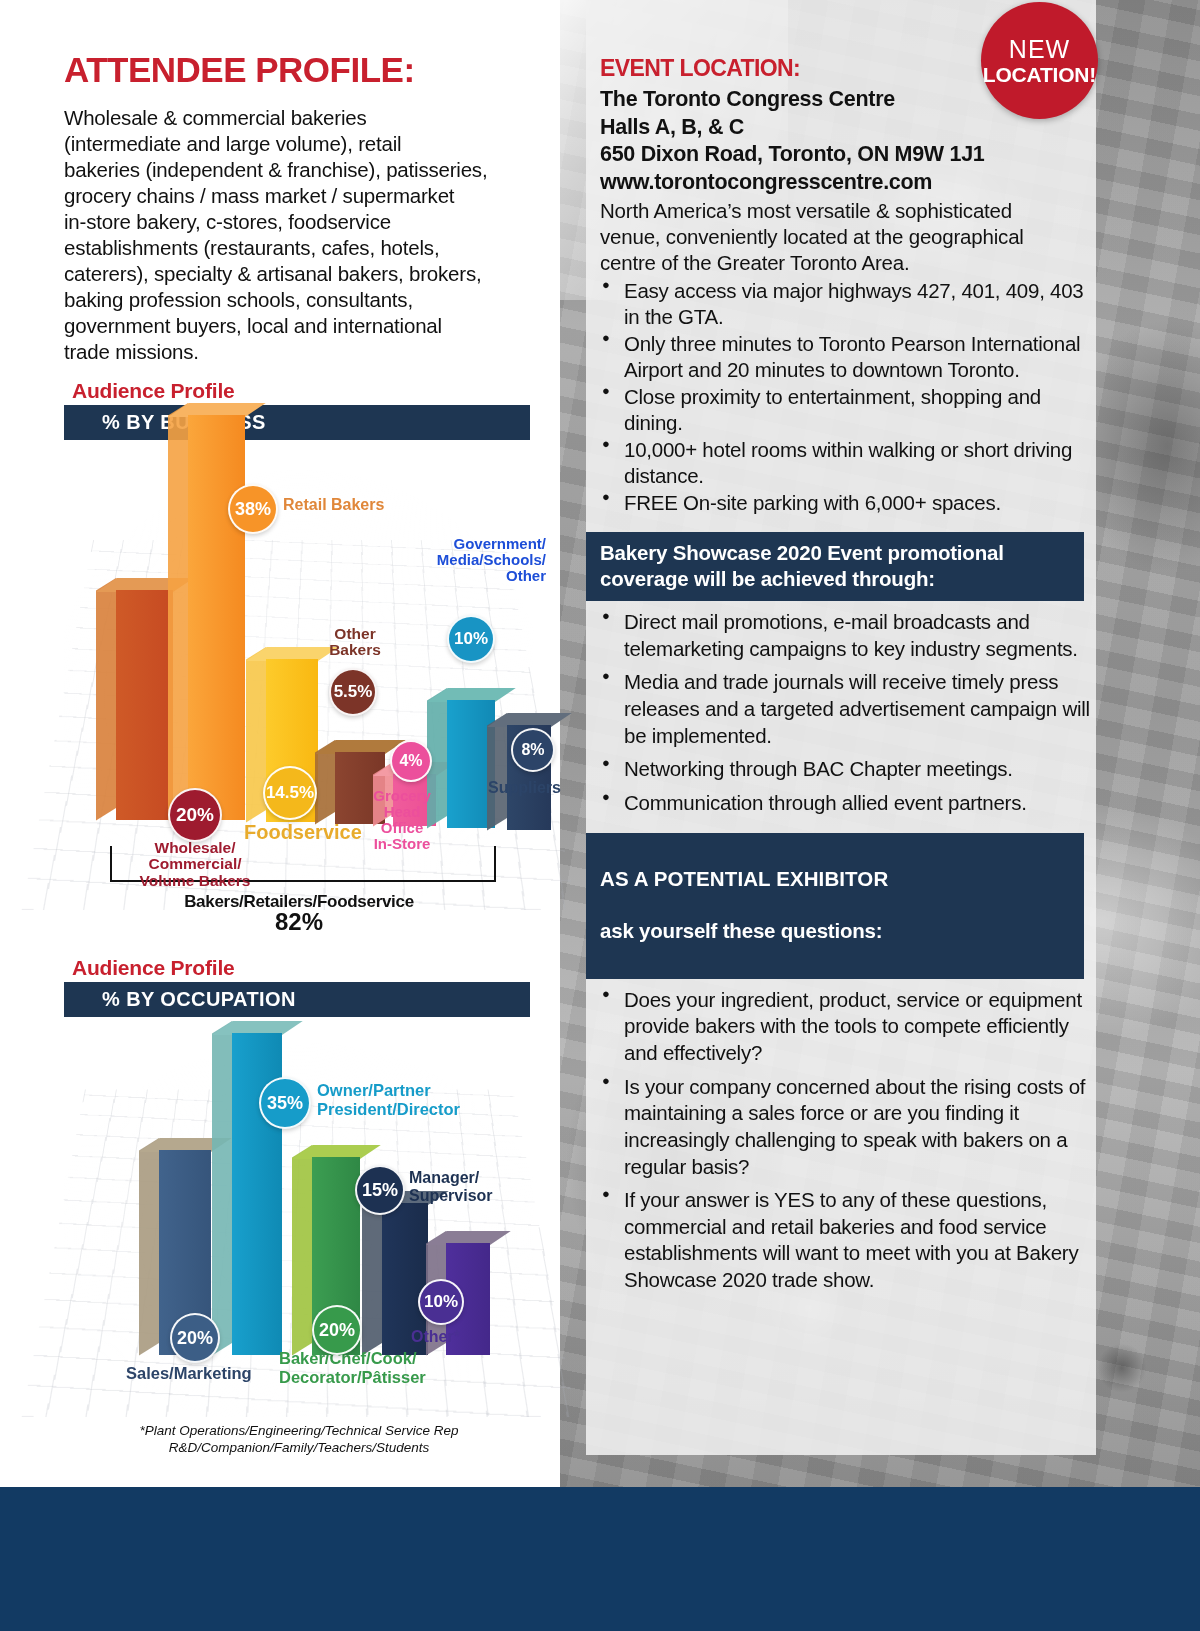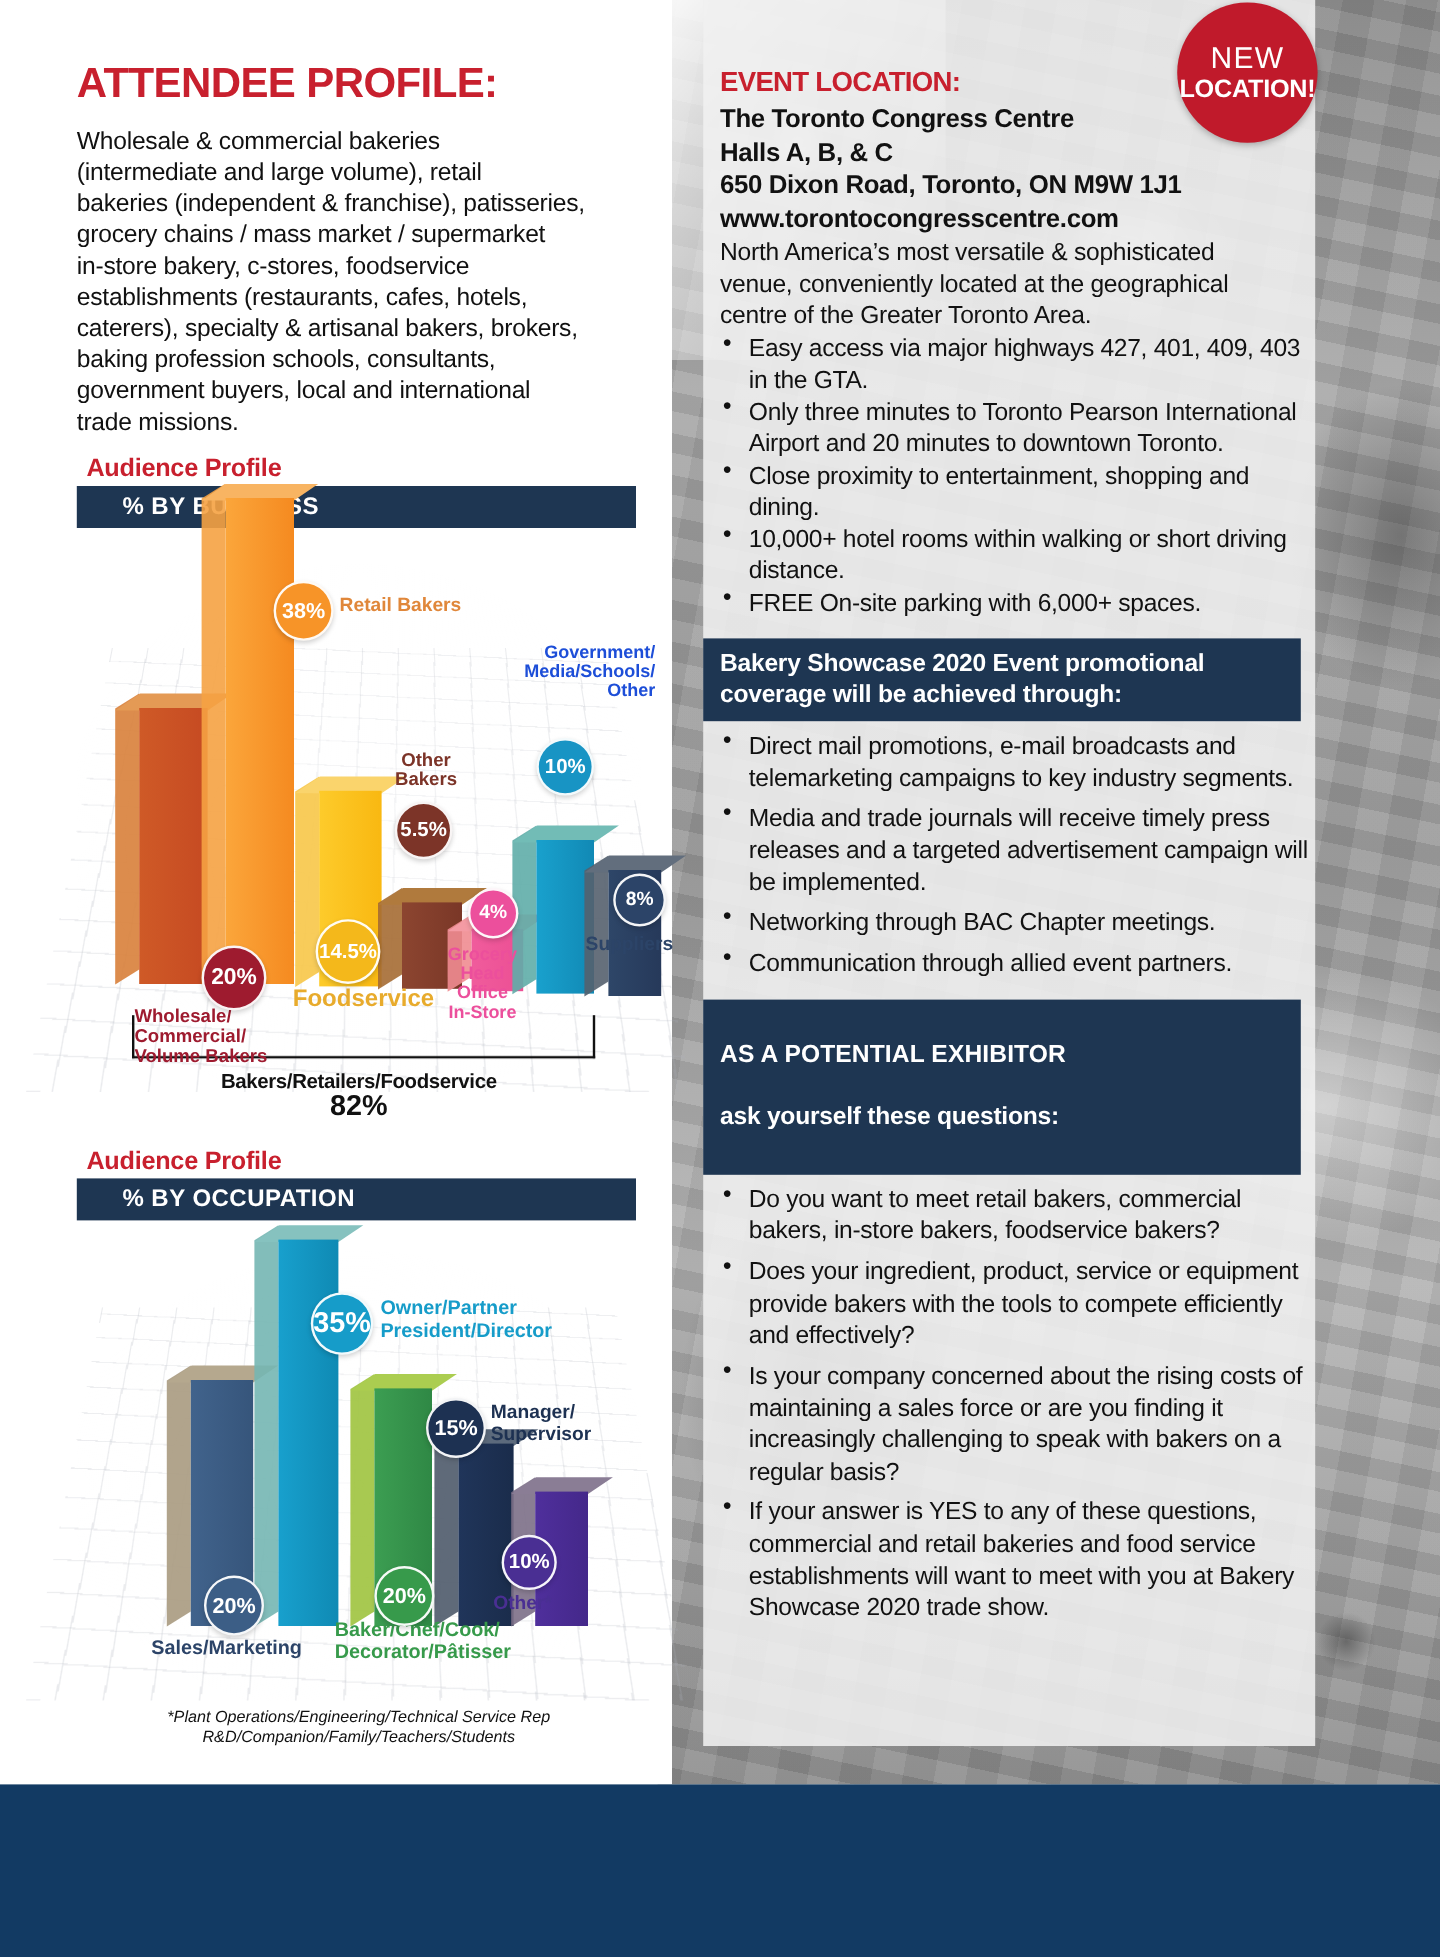--- a/index.html
+++ b/index.html
@@ -269,21 +269,21 @@
 
       <div class="cat-label" style="left:424px; top:340px; font-size:16px; color:#2c4468;">Suppliers</div>
 
       <div class="cat-label" style="left:180px; top:382px; font-size:20px; color:#e8ab2c;">Foodservice</div>
 
       <div class="cat-label" style="left:302px; top:348px; font-size:15px; color:#ec4f9c; text-align:center; width:72px;">Grocery
 Head
 Office
 In-Store</div>
 
-      <div class="cat-label" style="left:48px; top:400px; font-size:15.5px; color:#9e1b2f; text-align:left; width:166px;">Wholesale/
+      <div class="cat-label" style="left:48px; top:400px; font-size:15.5px; color:#9e1b2f; text-align:center; width:166px;">Wholesale/
 Commercial/
 Volume Bakers</div>
 
       <div class="bracket"></div>
       <div class="total-label">Bakers/Retailers/Foodservice</div>
       <div class="total-pct">82%</div>
     </div>
 
     <div class="ap-heading" style="margin-top:46px;">Audience Profile</div>
     <div class="ap-bar">% BY OCCUPATION</div>
@@ -314,21 +314,21 @@
       </div>
       <div class="bar" style="left:382px; bottom:62px; width:44px; height:112px;">
         <div class="side" style="background:#7c6f87;"></div>
         <div class="top" style="background:#8a7d95;"></div>
         <div class="front" style="background:linear-gradient(90deg,#4f2f9c,#44288a);"></div>
       </div>
 
       <div class="pct-bubble" style="left:106px; top:296px; width:50px; height:50px; font-size:18px; background:#3c5e86;">
         <span>20%</span>
       </div>
-      <div class="pct-bubble" style="left:195px; top:60px; width:52px; height:52px; font-size:24px; background:#169cc9;">
+      <div class="pct-bubble" style="left:195px; top:60px; width:52px; height:52px; font-size:18px; background:#169cc9;">
         <span>35%</span>
       </div>
       <div class="pct-bubble" style="left:248px; top:288px; width:50px; height:50px; font-size:18px; background:#379a4b;">
         <span>20%</span>
       </div>
       <div class="pct-bubble" style="left:291px; top:148px; width:50px; height:50px; font-size:18px; background:#1d3152;">
         <span>15%</span>
       </div>
       <div class="pct-bubble" style="left:354px; top:262px; width:46px; height:46px; font-size:17px; background:#4a2f93;">
         <span>10%</span>
@@ -388,21 +388,20 @@
       <li>Networking through BAC Chapter meetings.</li>
       <li>Communication through allied event partners.</li>
     </ul>
 
     <div class="section-bar caps">
       <div class="l1">AS A POTENTIAL EXHIBITOR</div>
       <div class="l2">ask yourself these questions:</div>
     </div>
 
     <ul class="qlist">
-      <li>Do you want to meet retail bakers, commercial bakers, in-store bakers, foodservice bakers?</li>
       <li>Does your ingredient, product, service or equipment provide bakers with the tools to compete efficiently and effectively?</li>
       <li>Is your company concerned about the rising costs of maintaining a sales force or are you finding it increasingly challenging to speak with bakers on a regular basis?</li>
       <li>If your answer is YES to any of these questions, commercial and retail bakeries and food service establishments will want to meet with you at Bakery Showcase 2020 trade show.</li>
     </ul>
   </div>
 
   <div class="footer"></div>
 </div>
 
 </body></html>

